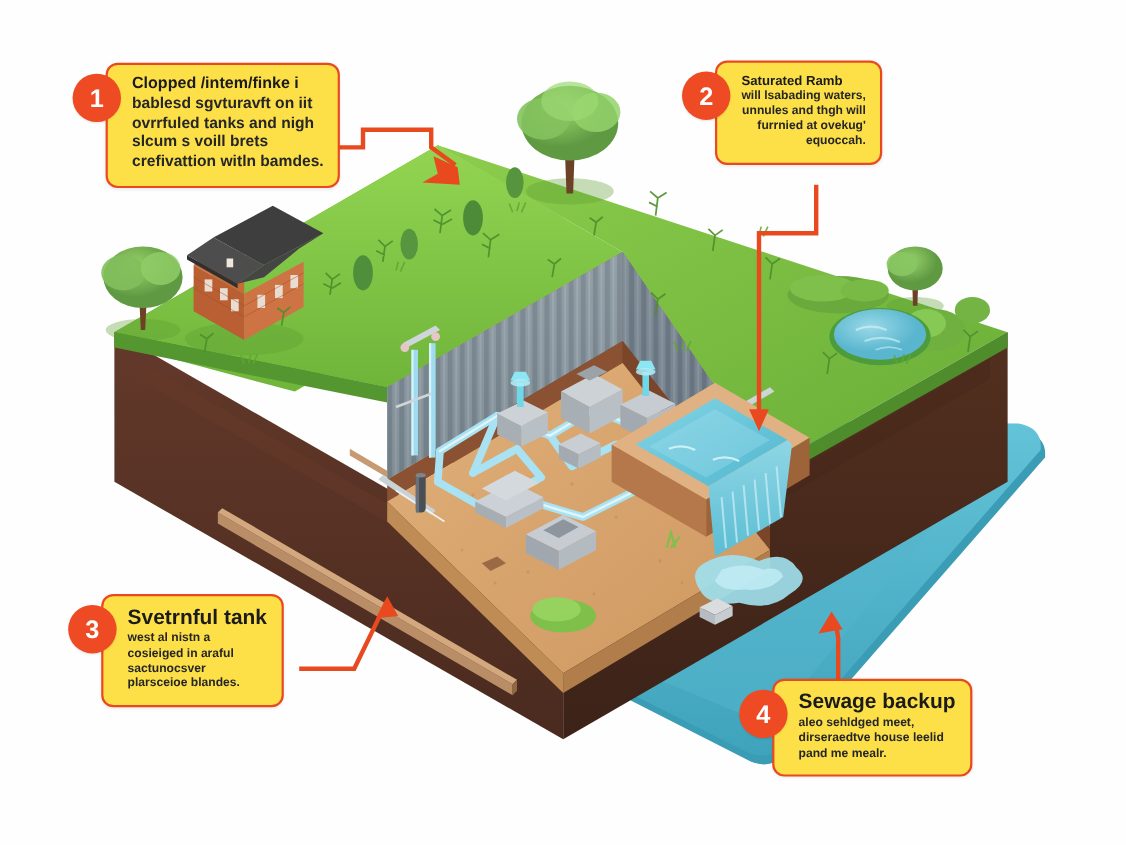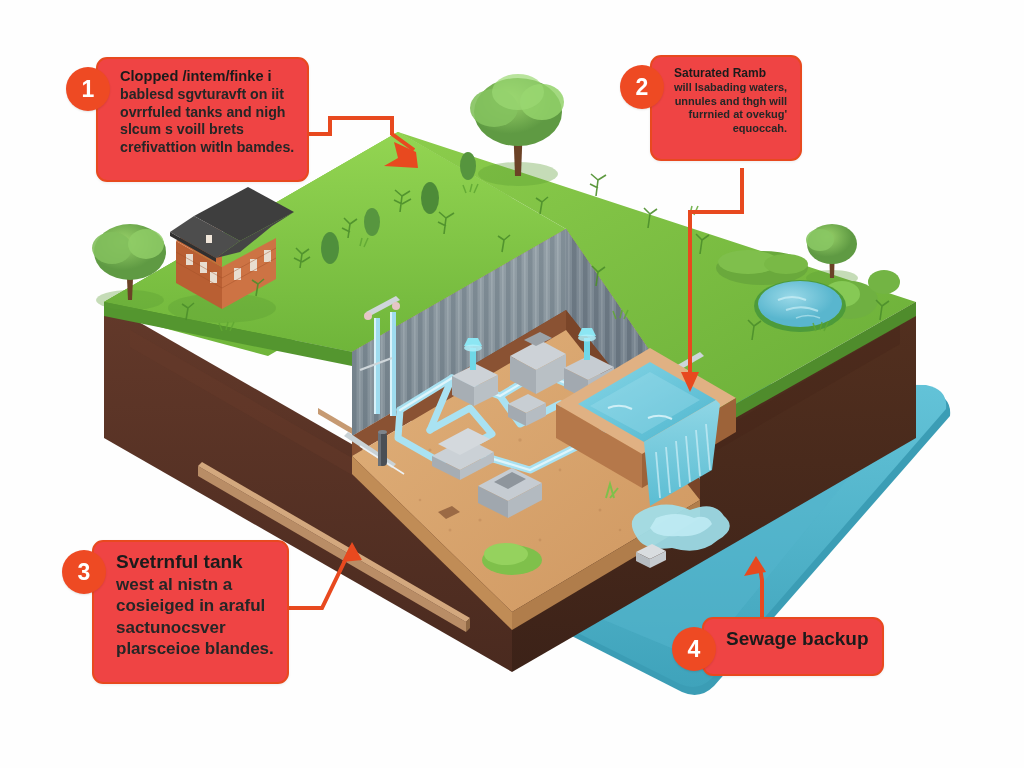--- a/index.html
+++ b/index.html
@@ -34,37 +34,37 @@
     display: flex;
     align-items: center;
     justify-content: center;
     flex: 0 0 auto;
     margin-right: -14px;
     margin-top: 10px;
     z-index: 3;
     box-shadow: 0 1px 2px rgba(0,0,0,0.10);
   }
   .callout-box {
-    background: #ef4444;
+    background: #fde047;
     border: 2.4px solid #e8491f;
     border-radius: 11px;
-    padding: 9px 13px 23px 22px;
+    padding: 9px 13px 12px 22px;
     z-index: 2;
     box-shadow: 0 1px 3px rgba(0,0,0,0.07);
   }
   .callout-title {
     font-size: 19px;
     font-weight: bold;
     color: #1b1b1b;
     line-height: 1.18;
     margin-bottom: 1px;
     white-space: nowrap;
   }
   .callout-body {
-    font-size: 17px;
+    font-size: 11px;
     font-weight: bold;
     color: #262626;
     line-height: 1.24;
   }
   .callout-body div { white-space: nowrap; }
   
   .c1 .callout-title { font-size: 14.6px; }
   .c1 .callout-body { font-size: 14.2px; }
   .c2 .callout-title { font-size: 12px; }
   .c2 .callout-body { font-size: 11px; text-align: right; }
@@ -521,16 +521,21 @@
         <div>sactunocsver</div>
         <div>plarsceioe blandes.</div>
       </div>
     </div>
   </div>
 
   <div class="callout c4" id="callout-4">
     <div class="callout-badge">4</div>
     <div class="callout-box">
       <div class="callout-title">Sewage backup</div>
+      <div class="callout-body">
+        <div>aleo sehldged meet,</div>
+        <div>dirseraedtve house leelid</div>
+        <div>pand me mealr.</div>
+      </div>
     </div>
   </div>
 
 </div>
 
 </body></html>

